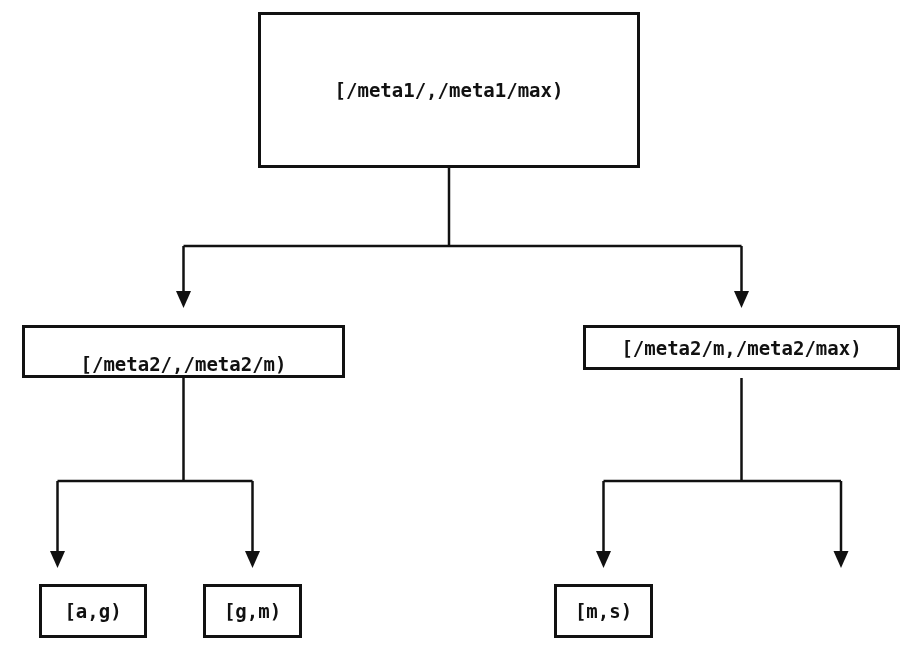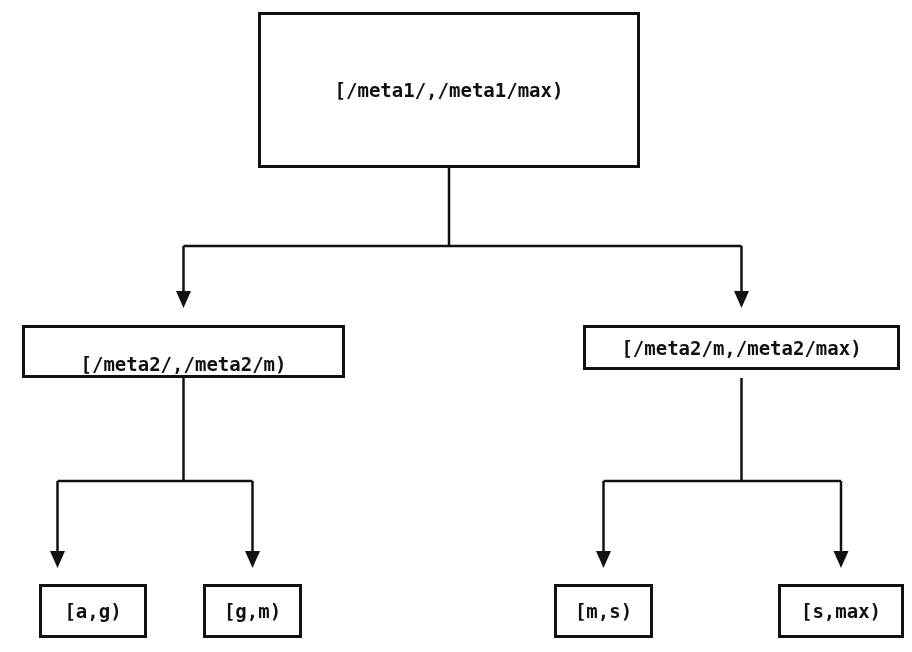--- a/index.html
+++ b/index.html
@@ -103,17 +103,14 @@
   </div>
 
   <div class="node node-leaf-ms">
     <span>[m,s)</span>
   </div>
 
   <div class="node node-leaf-gm">
     <span>[g,m)</span>
   </div>
 
-  <div class="node node-leaf-smax">
-    <span>[s,max)</span>
-  </div>
 
 </div>
 
 </body></html>

